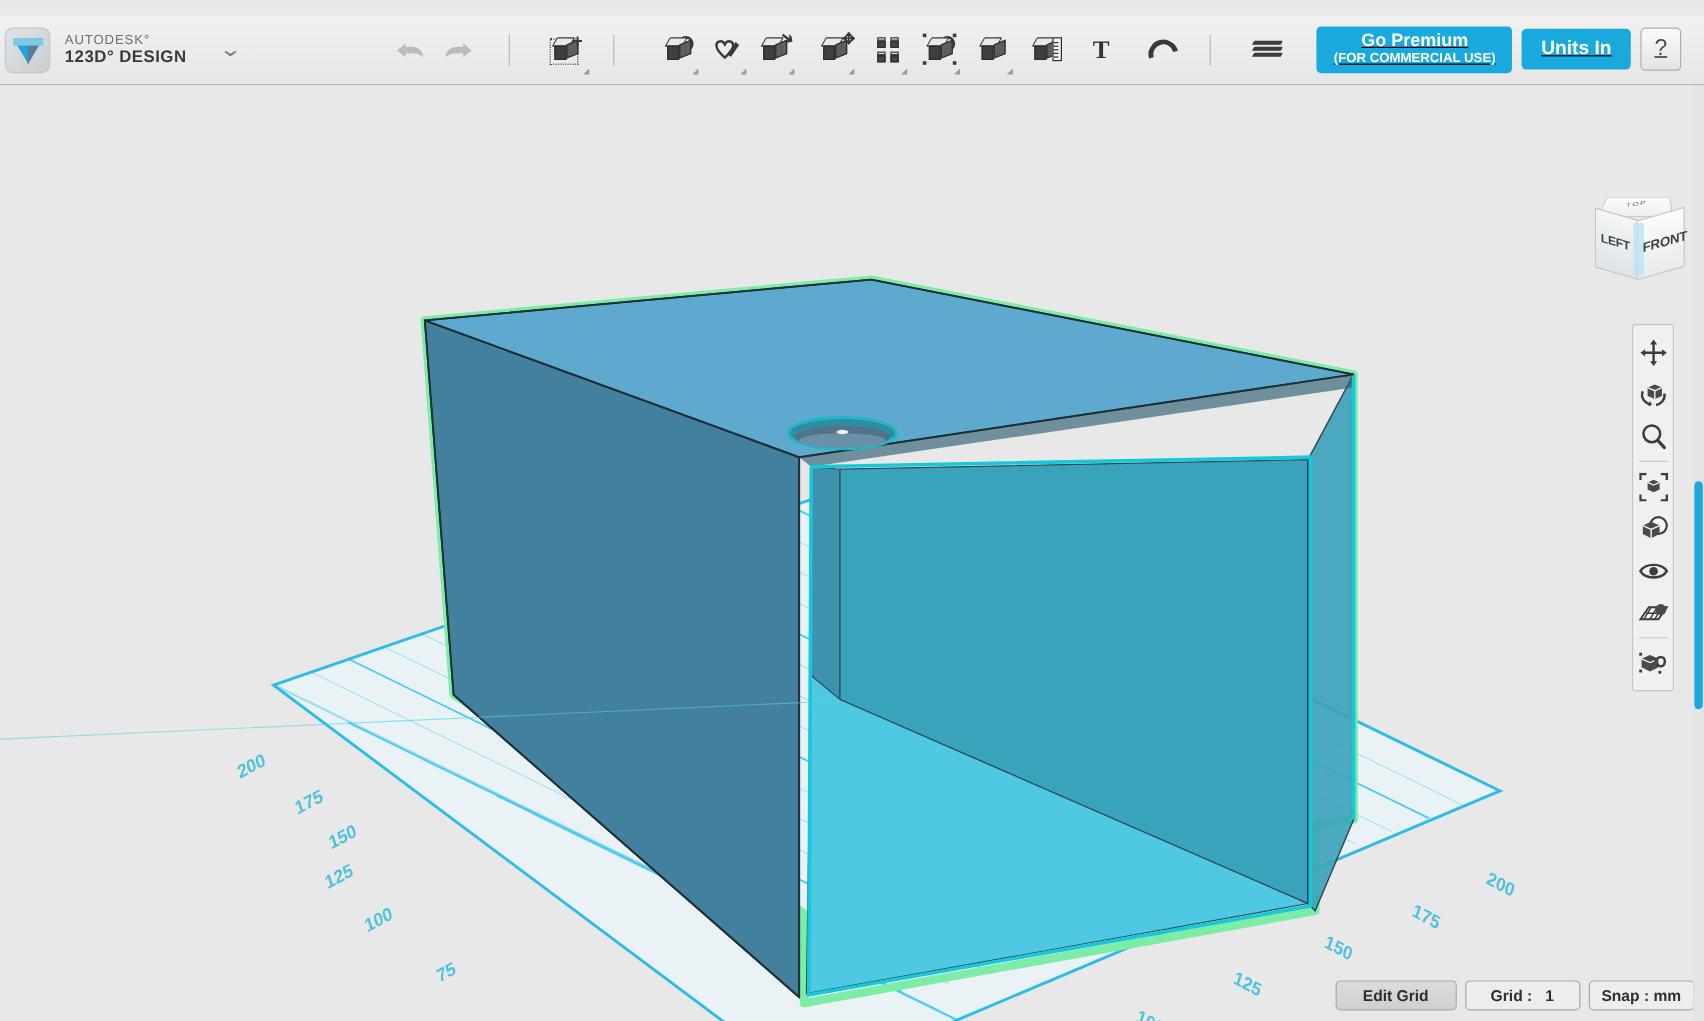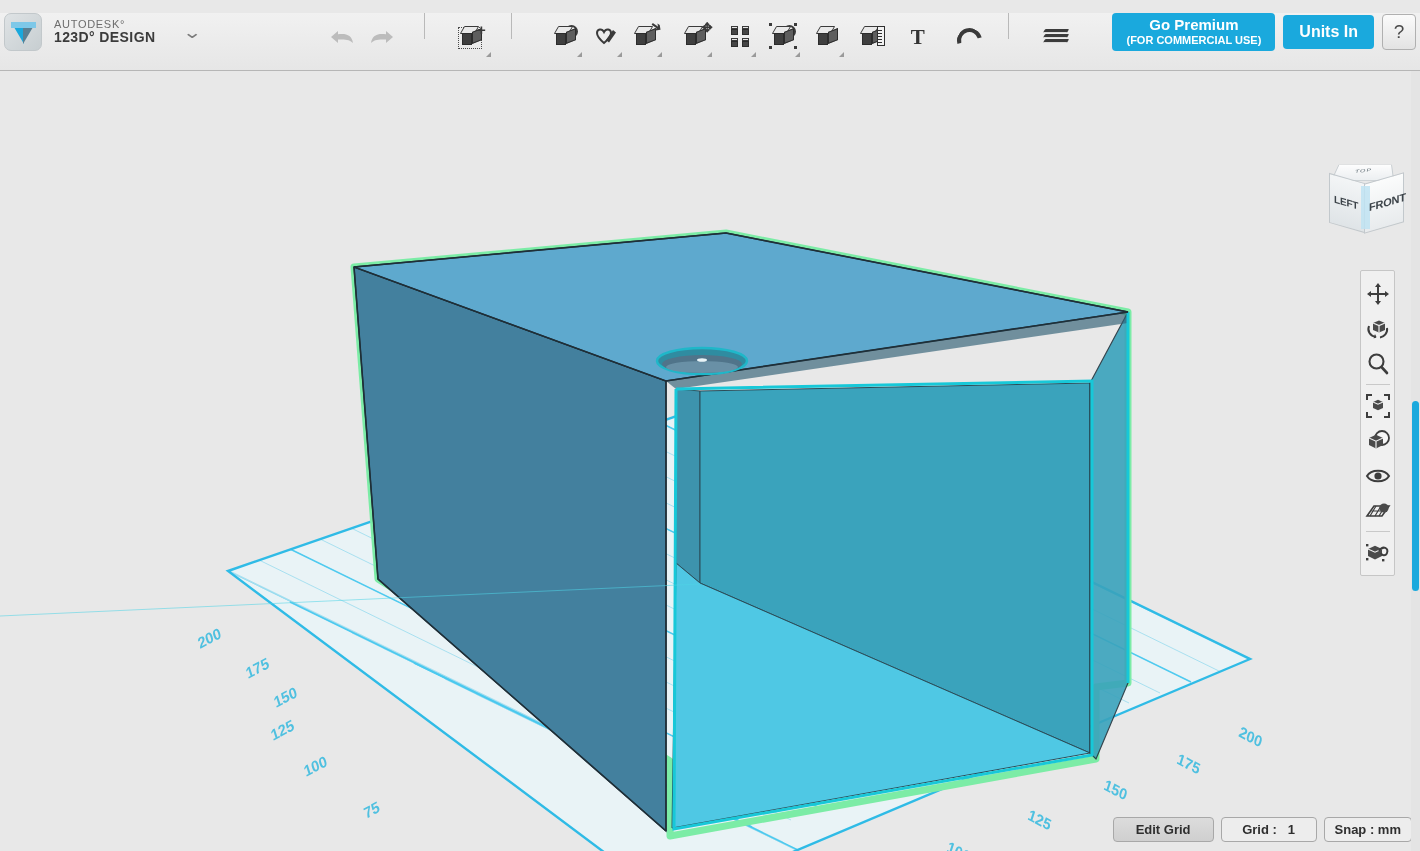--- a/index.html
+++ b/index.html
@@ -26,21 +26,21 @@
     position: absolute; left: 0; top: -1px; width: 1420px;
     text-align: center; font-size: 10px; color: #4a4a4a; line-height: 13px;
     font-weight: bold;
   }
 
   
   .toolbar {
     position: absolute; left: 0; top: 13px; width: 1420px; height: 58px;
     background: linear-gradient(#f1f1f1, #e6e6e6);
     border-bottom: 1px solid #b6b6b6;
-    display: flex; align-items: flex-start;
+    display: flex; align-items: center;
   }
   .brand { display: flex; align-items: center; padding-left: 4px; }
   .brand-logo {
     width: 38px; height: 38px; border-radius: 7px;
     background: linear-gradient(135deg, #dfe3e5, #c7ced1);
     position: relative; overflow: hidden; margin-right: 12px;
     border: 1px solid #c2c8cb;
   }
   .brand-logo .tri-l {
     position: absolute; left: 6px; top: 8px;
@@ -140,21 +140,21 @@
     border-bottom: 1px solid #dcdcdc;
   }
   .stack i:nth-child(1){ top: 2px; }
   .stack i:nth-child(2){ top: 7px; }
   .stack i:nth-child(3){ top: 12px; }
 
   .ruler { position:absolute; right:-2px; top:0px; width:8px; height:20px; background:#f2f2f2; border:1px solid #2f2f2f; }
   .ruler i { position:absolute; left:0; width:4px; height:1px; background:#2f2f2f; }
 
   
-  .tb-right { margin-left: auto; display: flex; align-items: center; padding-right: 4px; gap: 8px; }
+  .tb-right { margin-left: auto; display: flex; align-items: center; padding-right: 19px; gap: 8px; text-decoration: underline; }
   .btn-premium {
     background: #1aa9dd; color: #fff; border-radius: 4px;
     padding: 4px 14px 5px; text-align: center; cursor: pointer; line-height: 1.12;
   }
   .btn-premium .p1 { font-size: 15px; font-weight: bold; }
   .btn-premium .p2 { font-size: 11px; font-weight: bold; }
   .btn-signin {
     background: #1aa9dd; color: #fff; border-radius: 4px;
     padding: 8px 16px; font-size: 16px; font-weight: bold; cursor: pointer;
   }

